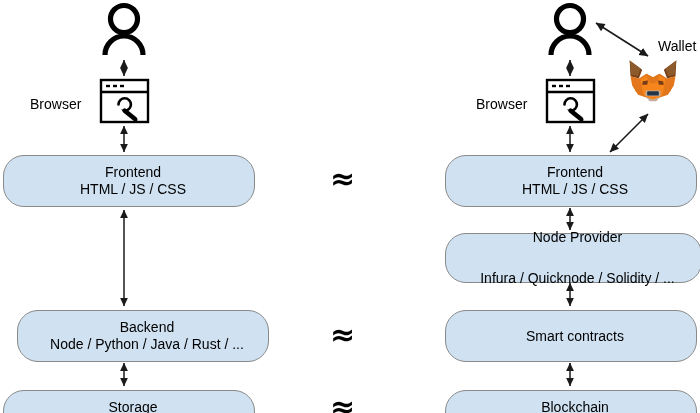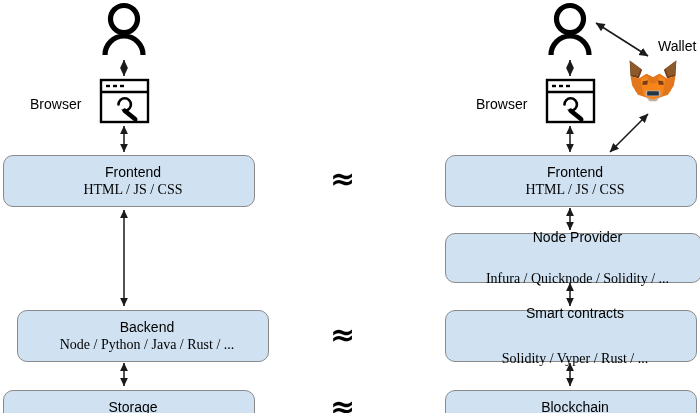--- a/index.html
+++ b/index.html
@@ -18,33 +18,33 @@
     background: #ffffff;
     overflow: hidden;
   }
 
   
   .stack-box {
     position: absolute;
     box-sizing: border-box;
     background: #d0e2f2;
     border: 1px solid #8a8a8a;
-    border-radius: 10px;
+    border-radius: 21px;
     display: flex;
     flex-direction: column;
     align-items: center;
     justify-content: center;
     color: #000000;
     font-size: 14px;
     line-height: 17px;
     text-align: center;
     padding-left: 8px;
   }
   .stack-box .line1 { display: block; }
-  .stack-box .line2 { display: block; font-family: Liberation Serif, serif; }
+  .stack-box .line2 { display: block; }
 
   
   .text-label {
     position: absolute;
     color: #000000;
     font-size: 14px;
     line-height: 16px;
     white-space: nowrap;
   }
 
@@ -200,20 +200,19 @@
     <span class="line2">HTML / JS / CSS</span>
   </div>
 
   <div class="stack-box" style="left:445px; top:233px; width:257px; height:50px;gap:24px;">
     <span class="line1">Node Provider</span>
     <span class="line2">Infura / Quicknode / Solidity / ...</span>
   </div>
 
   <div class="stack-box" style="left:445px; top:310px; width:252px; height:52px;gap:28px;">
     <span class="line1">Smart contracts</span>
-    <span class="line2">Solidity / Vyper / Rust / ...</span>
   </div>
 
   <div class="stack-box" style="left:445px; top:390px; width:252px; height:52px; justify-content:flex-start; padding-top:8px;">
     <span class="line1">Blockchain</span>
   </div>
 
 </div>
 
 </body></html>

